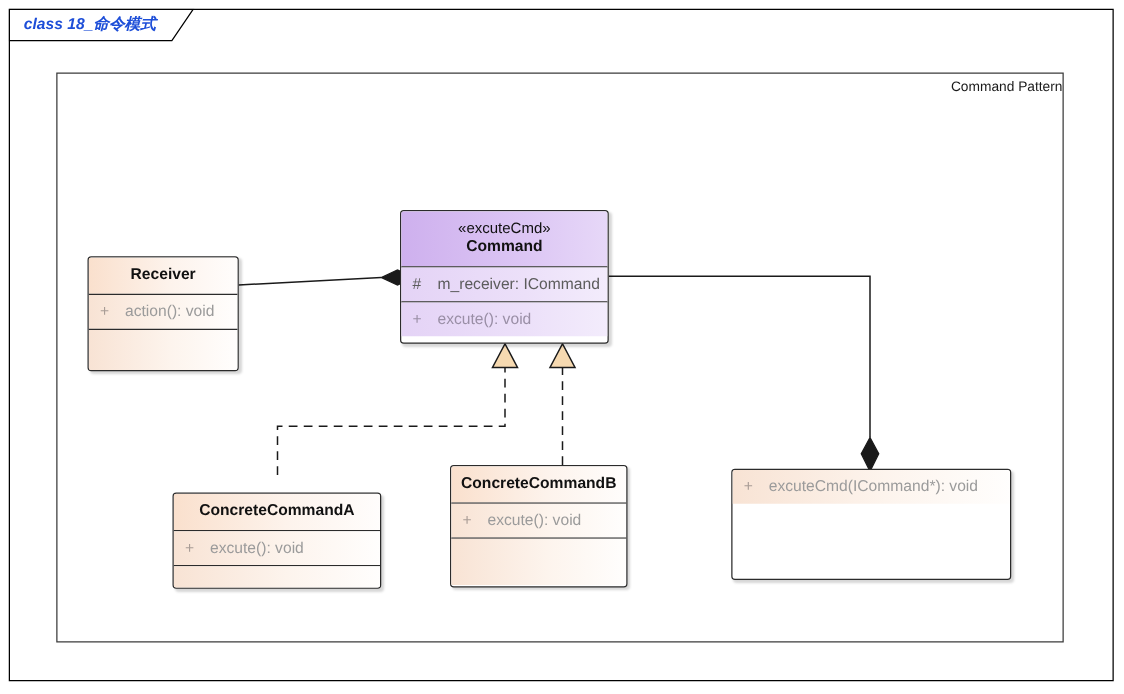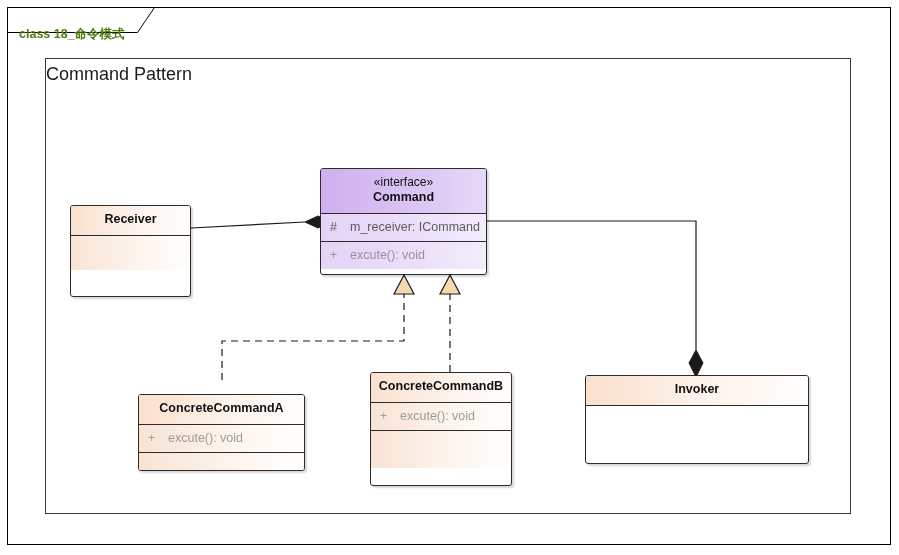--- a/index.html
+++ b/index.html
@@ -42,46 +42,47 @@
     box-sizing: border-box;
   }
   .name-tab-shape {
     position: absolute;
     left: 0;
     top: 0;
   }
   .name-tab-label {
     position: absolute;
     left: 12px;
-    top: 19px;
+    top: 4px;
     font-size: 12.5px;
     font-weight: bold;
-    color: #4d7c0f;
+    color: #1d4ed8;
     white-space: nowrap;
     letter-spacing: 0px;
+    font-style: italic;
   }
 
   
   .frame {
     position: absolute;
     left: 45px;
     top: 58px;
     width: 806px;
     height: 456px;
     border: 1px solid #3b3b3b;
     box-sizing: border-box;
     background: #ffffff;
   }
   .frame-title {
     position: absolute;
     left: 0;
     top: 5px;
     width: 100%;
-    text-align: left;
-    font-size: 18px;
+    text-align: right;
+    font-size: 11px;
     color: #1a1a1a;
   }
 
   
   #connectors {
     position: absolute;
     left: 0;
     top: 0;
     width: 899px;
     height: 555px;
@@ -205,49 +206,54 @@
     </g>
 
     <g>
       <polyline points="450,372 450,294" fill="none" stroke="#1a1a1a" stroke-width="1.2" stroke-dasharray="7,5"></polyline>
       <polygon points="450,275 460,294 440,294" fill="#f6d9b0" stroke="#1a1a1a" stroke-width="1.2"></polygon>
     </g>
   </svg>
 
   <div class="uml-class tan" style="left:70px; top:177px; width:121px; height:92px;margin-top:28px;">
     <div class="uml-header">Receiver</div>
+    <div class="uml-compartment">
+      <span class="vis">+</span><span>action(): void</span>
+    </div>
     <div class="uml-filler" style="height:34px;"></div>
   </div>
 
   <div class="uml-class purple" style="left:320px; top:168px; width:167px; height:107px;">
     <div class="uml-header">
-      <span class="stereotype">«interface»</span>
+      <span class="stereotype">«excuteCmd»</span>
       <span>Command</span>
     </div>
     <div class="uml-compartment attr">
       <span class="vis">#</span><span>m_receiver: ICommand</span>
     </div>
     <div class="uml-compartment op last">
       <span class="vis">+</span><span>excute(): void</span>
     </div>
   </div>
 
   <div class="uml-class tan" style="left:138px; top:394px; width:167px; height:77px;">
     <div class="uml-header">ConcreteCommandA</div>
     <div class="uml-compartment">
       <span class="vis">+</span><span>excute(): void</span>
     </div>
     <div class="uml-filler" style="height:19px;"></div>
   </div>
 
-  <div class="uml-class tan" style="left:370px; top:372px; width:142px; height:114px;">
+  <div class="uml-class tan" style="left:360px; top:372px; width:142px; height:98px;">
     <div class="uml-header">ConcreteCommandB</div>
     <div class="uml-compartment">
       <span class="vis">+</span><span>excute(): void</span>
     </div>
     <div class="uml-filler" style="height:37px;"></div>
   </div>
 
   <div class="uml-class tan" style="left:585px; top:375px; width:224px; height:89px;">
-    <div class="uml-header">Invoker</div>
+    <div class="uml-compartment last">
+      <span class="vis">+</span><span>excuteCmd(ICommand*): void</span>
+    </div>
   </div>
 
 </div>
 
 </body></html>

